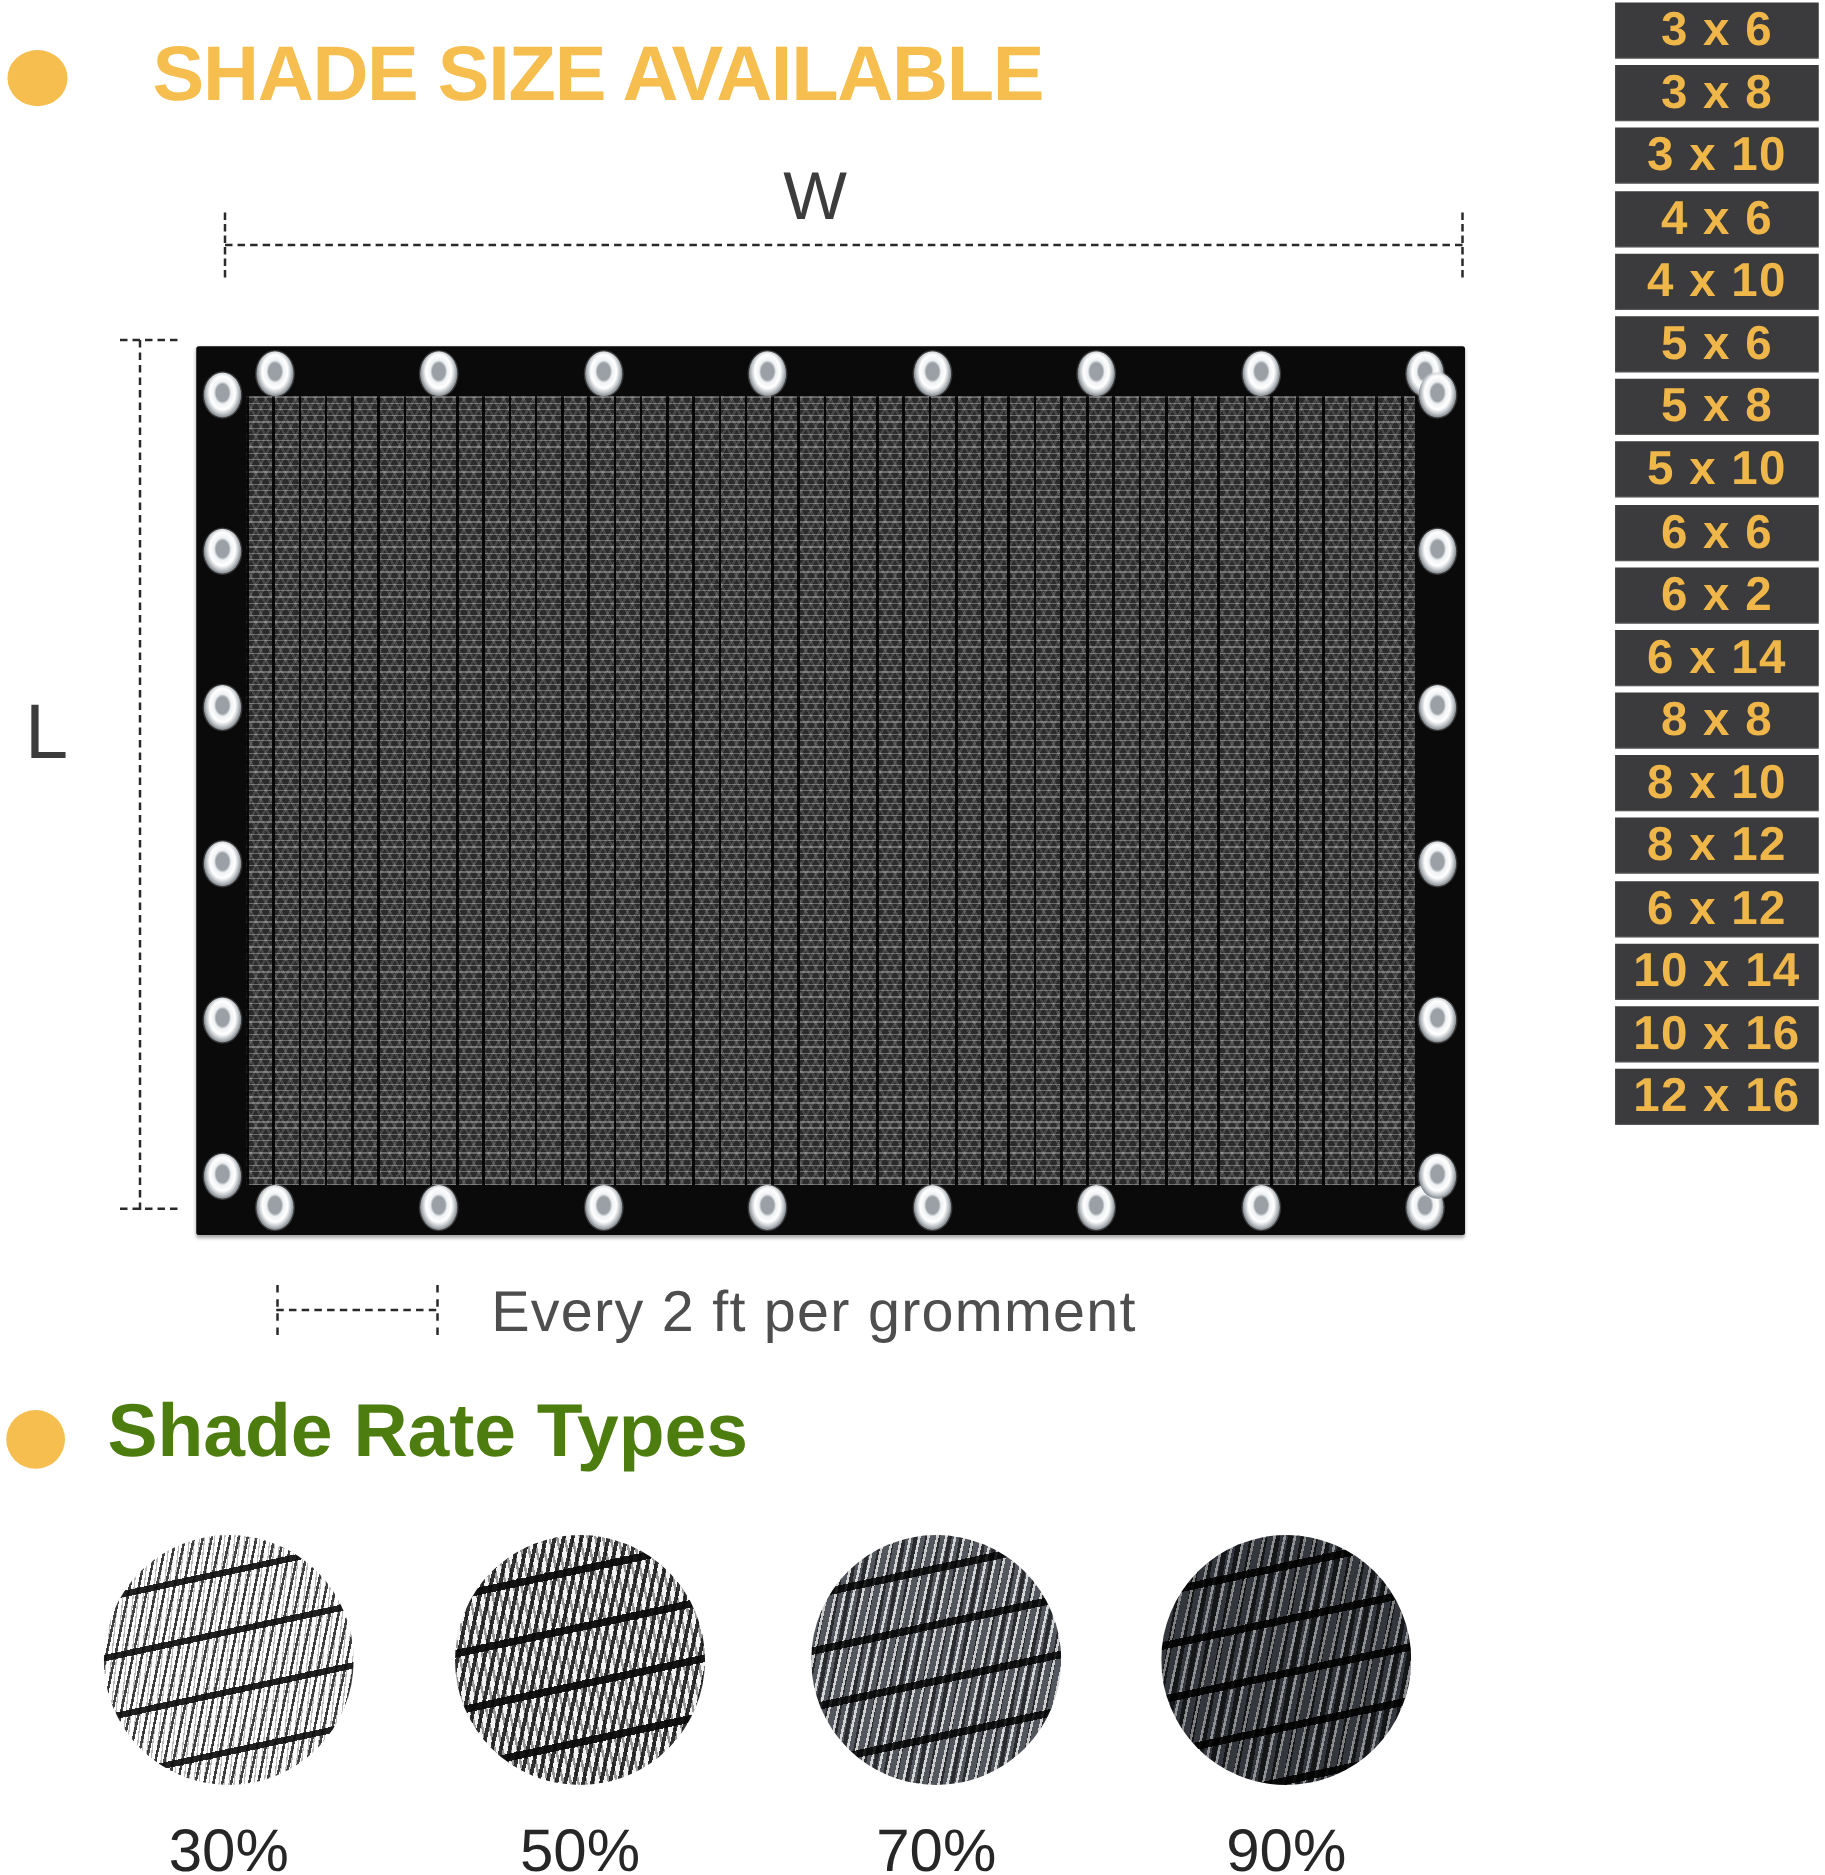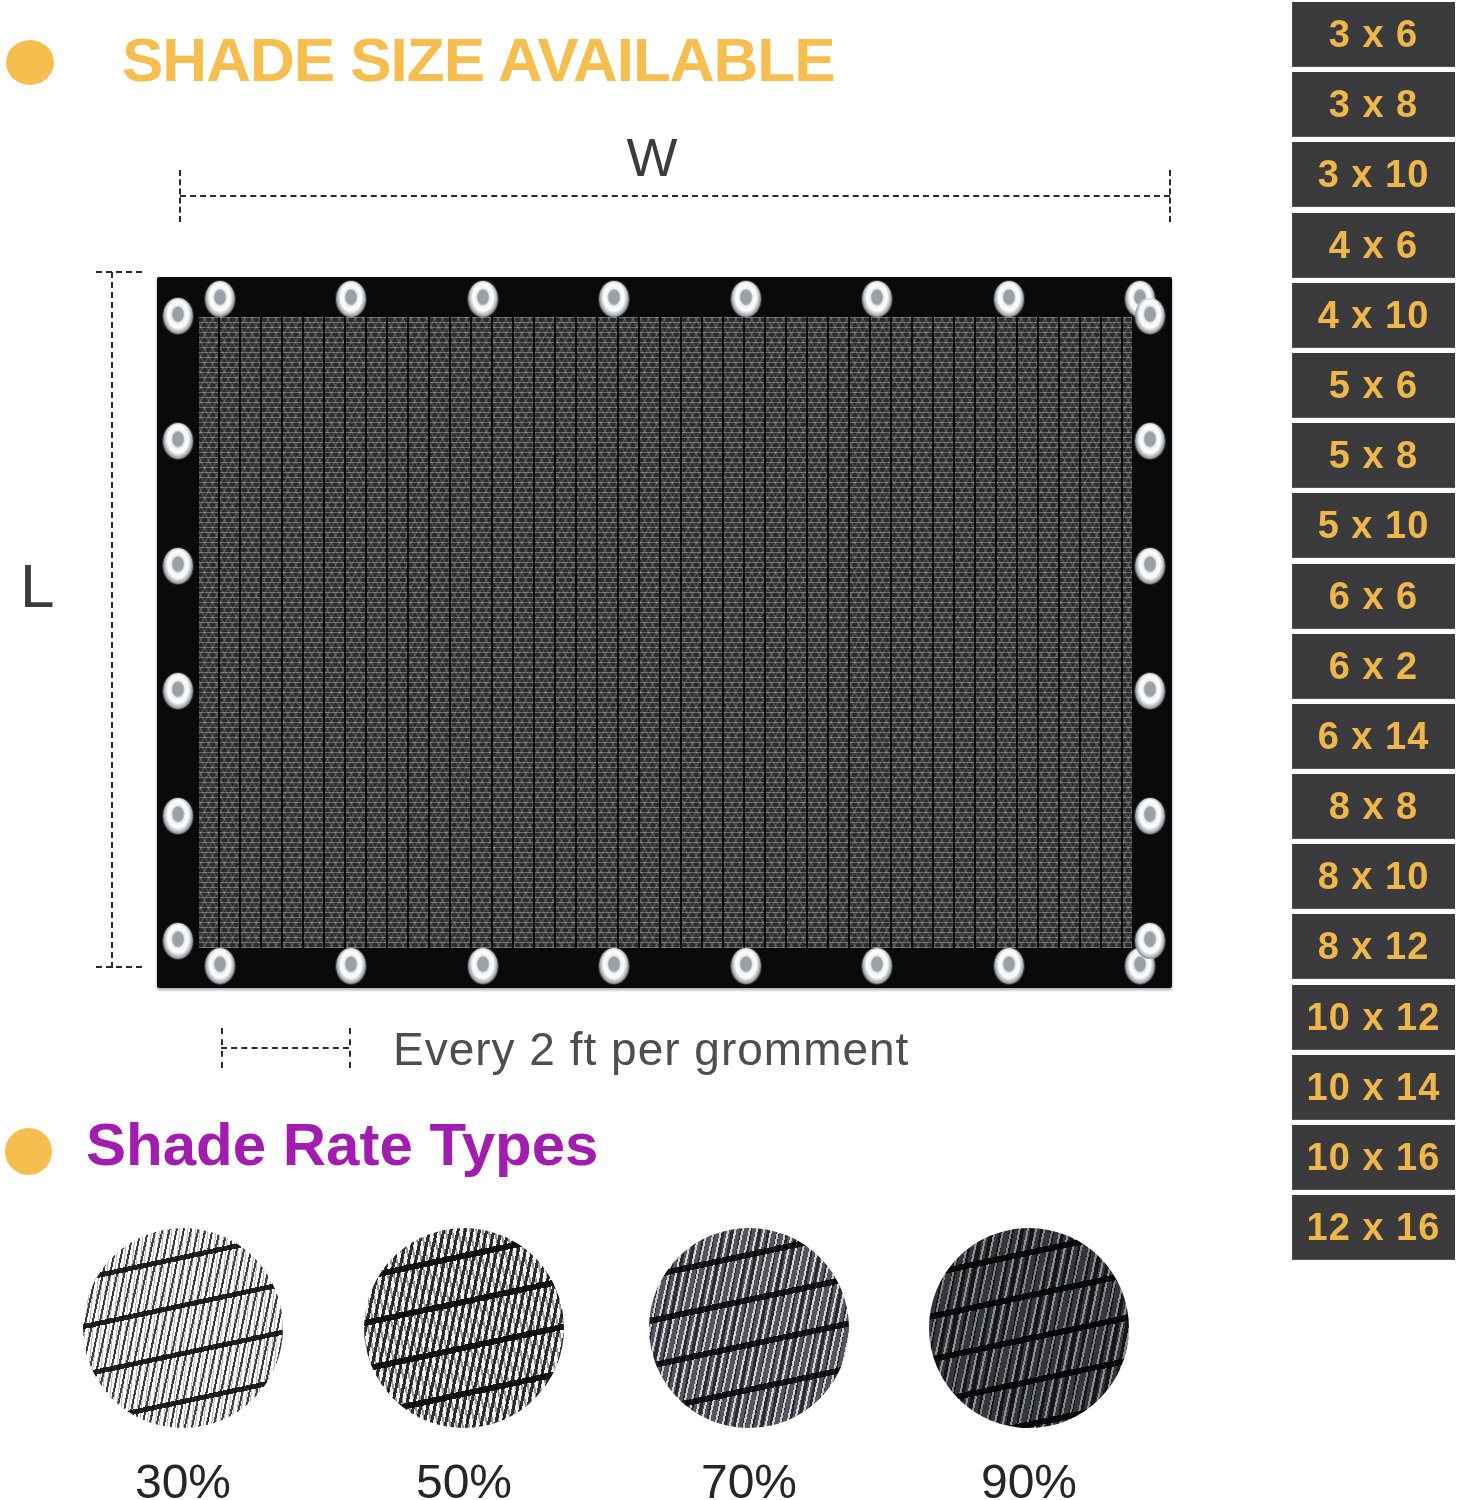--- a/index.html
+++ b/index.html
@@ -10,21 +10,21 @@
   
   .bullet{position:absolute;border-radius:50%;background:#F5BE4E;}
   #title-dot{left:6px;top:40px;width:48px;height:45px;}
   #main-title{
     position:absolute;left:122px;top:24px;font-size:62px;font-weight:900;
     letter-spacing:-1px;color:#F5BE4E;white-space:nowrap;text-align:right;
   }
   #shade-dot{left:5px;top:1128px;width:47px;height:47px;}
   #shade-title{
     position:absolute;left:86px;top:1110px;font-size:60px;font-weight:800;
-    color:#a21caf;white-space:nowrap;letter-spacing:0px;
+    color:#4d7c0f;white-space:nowrap;letter-spacing:0px;
   }
   
   #w-label{position:absolute;left:600px;top:126px;width:104px;text-align:center;
     font-size:54px;color:#3C3C3C;}
   #l-label{position:absolute;left:20px;top:550px;font-size:62px;color:#3C3C3C;}
   .dash-h{position:absolute;border-top:2px dashed #2A2A2A;height:0;}
   .dash-v{position:absolute;border-left:2px dashed #2A2A2A;width:0;}
   #w-line{left:180px;top:195px;width:990px;}
   #w-tick-left{left:179px;top:170px;height:52px;}
   #w-tick-right{left:1169px;top:170px;height:52px;}
@@ -91,21 +91,21 @@
       repeating-linear-gradient(168deg, rgba(0,0,0,0.90) 0 6px, rgba(0,0,0,0) 6px 42px),
       repeating-linear-gradient(102deg, rgba(255,255,255,0.45) 0 2px, rgba(0,0,0,0) 2px 8px),
       repeating-linear-gradient(100deg, rgba(0,0,0,0.60) 0 4px, rgba(0,0,0,0) 4px 10px);
   }
   
   #size-list{
     position:absolute;left:1292px;top:2px;width:163px;
     display:flex;flex-direction:column;gap:5.2px;
   }
   .size-chip{
-    height:65px;background:#3B3B3D;color:#EFB64A;
+    height:45px;background:#3B3B3D;color:#EFB64A;
     display:flex;align-items:center;justify-content:center;
     font-size:38px;font-weight:600;letter-spacing:1px;
     box-shadow:inset 0 -1px 0 rgba(255,255,255,0.14), inset 1px 0 0 rgba(255,255,255,0.08);
   }
 </style>
 </head>
 <body>
 
 <div id="canvas">
 
@@ -189,19 +189,19 @@
       <div class="size-chip">4 x 10</div>
       <div class="size-chip">5 x 6</div>
       <div class="size-chip">5 x 8</div>
       <div class="size-chip">5 x 10</div>
       <div class="size-chip">6 x 6</div>
       <div class="size-chip">6 x 2</div>
       <div class="size-chip">6 x 14</div>
       <div class="size-chip">8 x 8</div>
       <div class="size-chip">8 x 10</div>
       <div class="size-chip">8 x 12</div>
-      <div class="size-chip">10 x 12</div>
+      <div class="size-chip">6 x 12</div>
       <div class="size-chip">10 x 14</div>
       <div class="size-chip">10 x 16</div>
       <div class="size-chip">12 x 16</div>
     </div>
 
 </div>
 
 </body></html>

